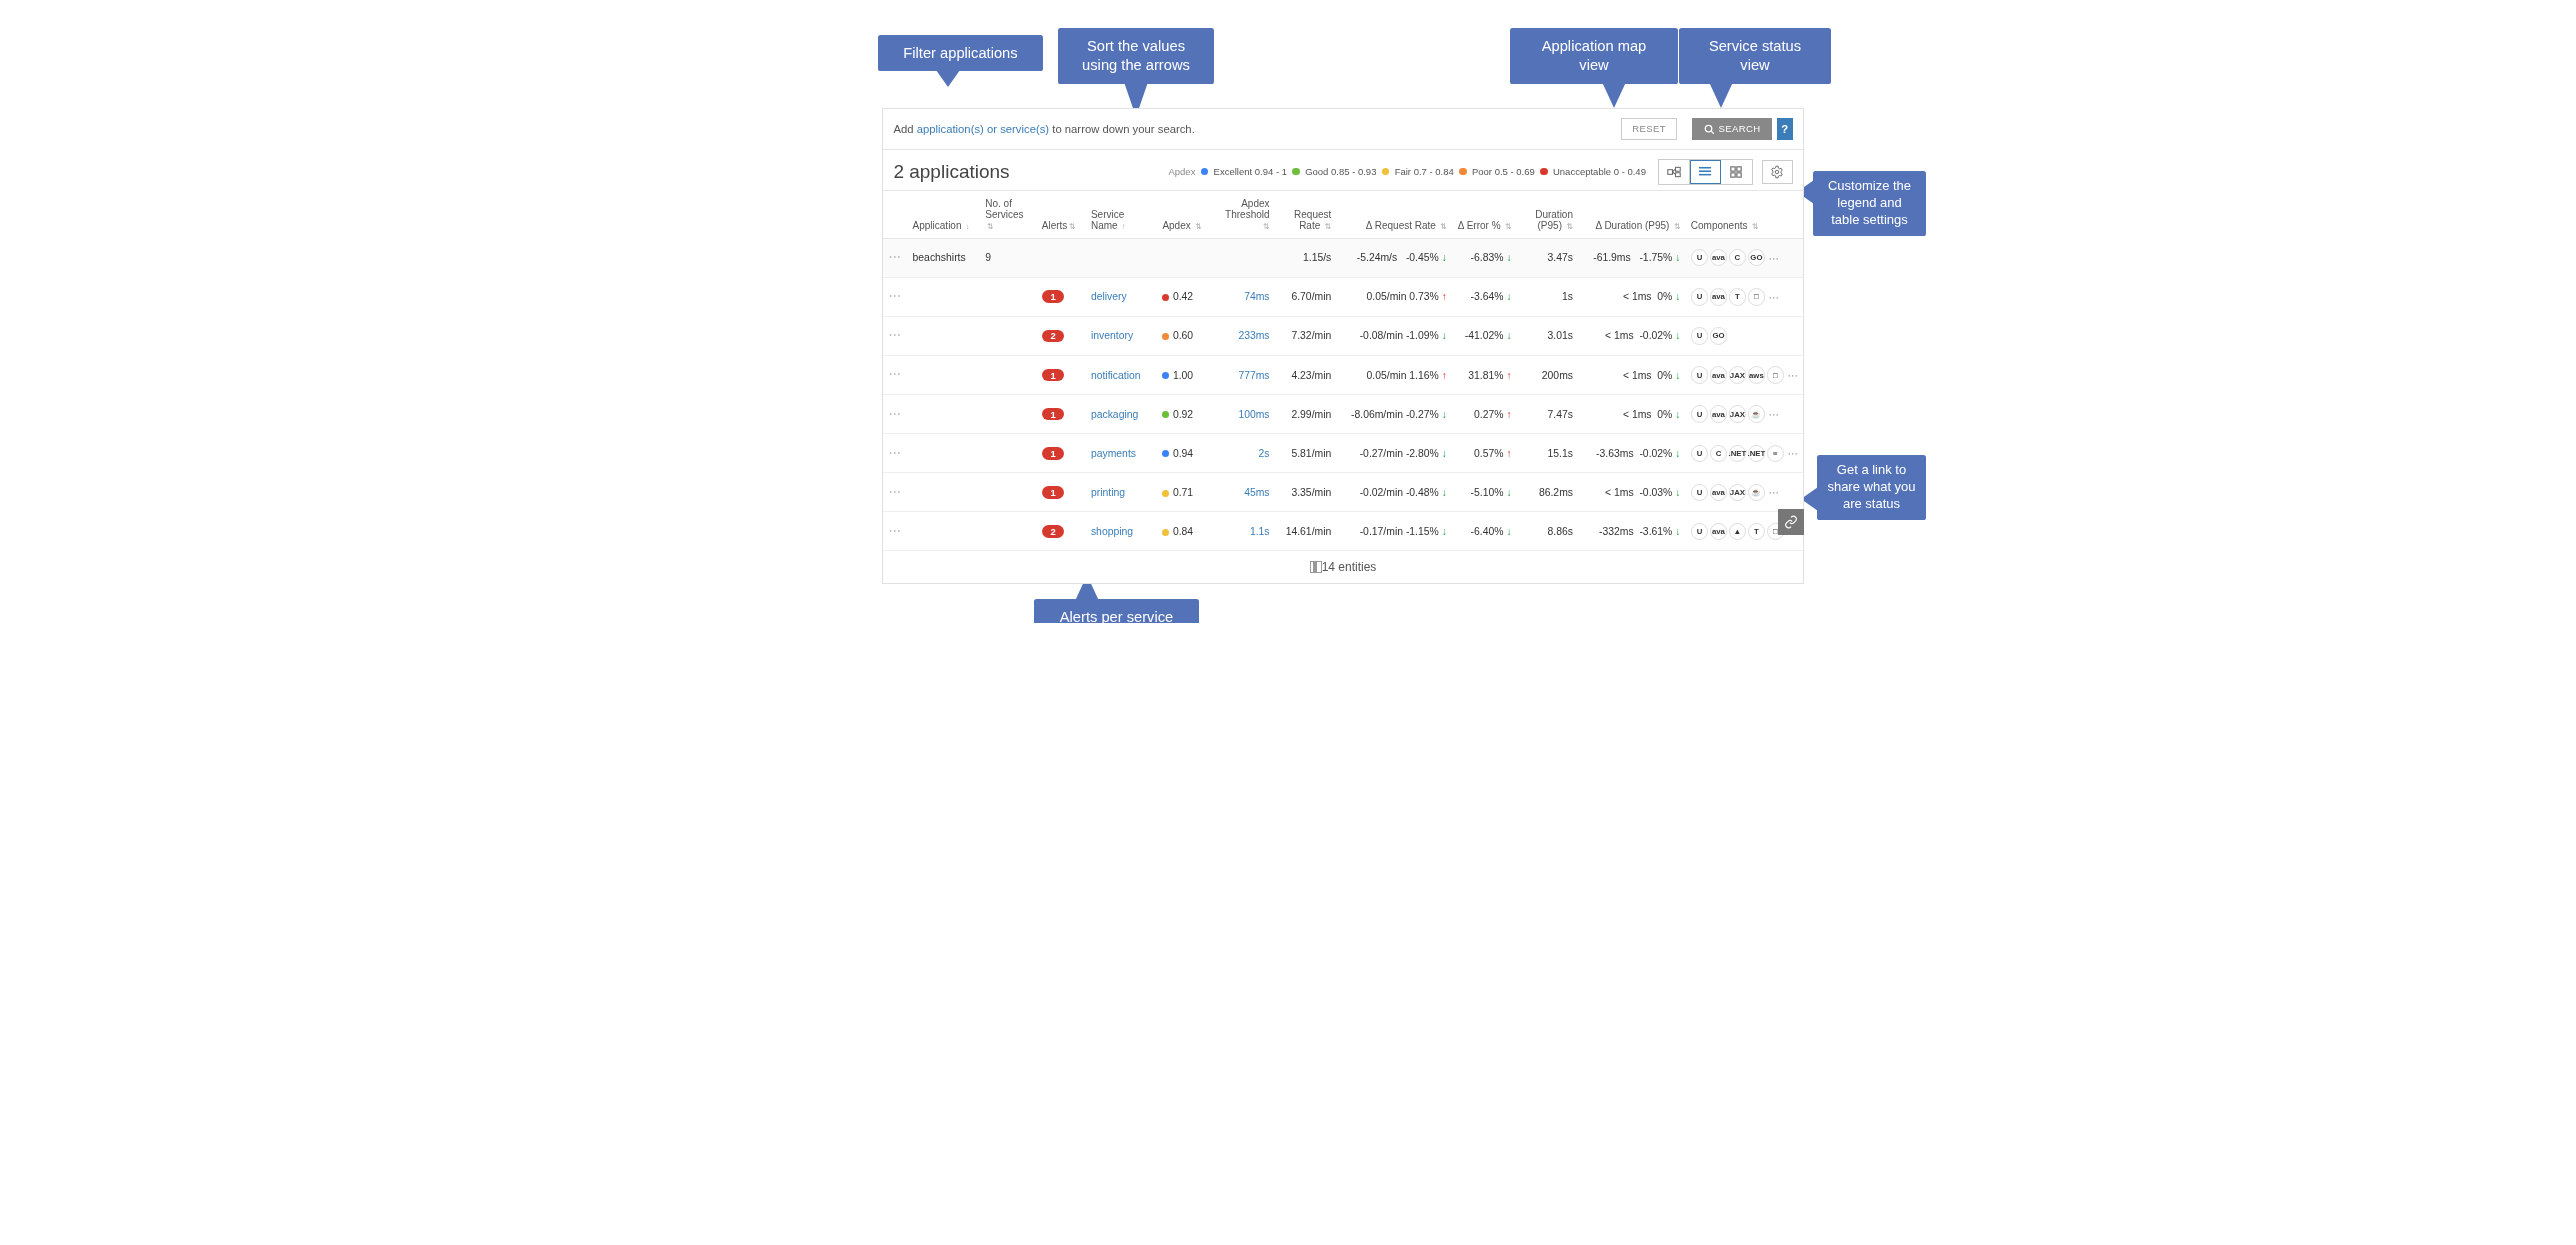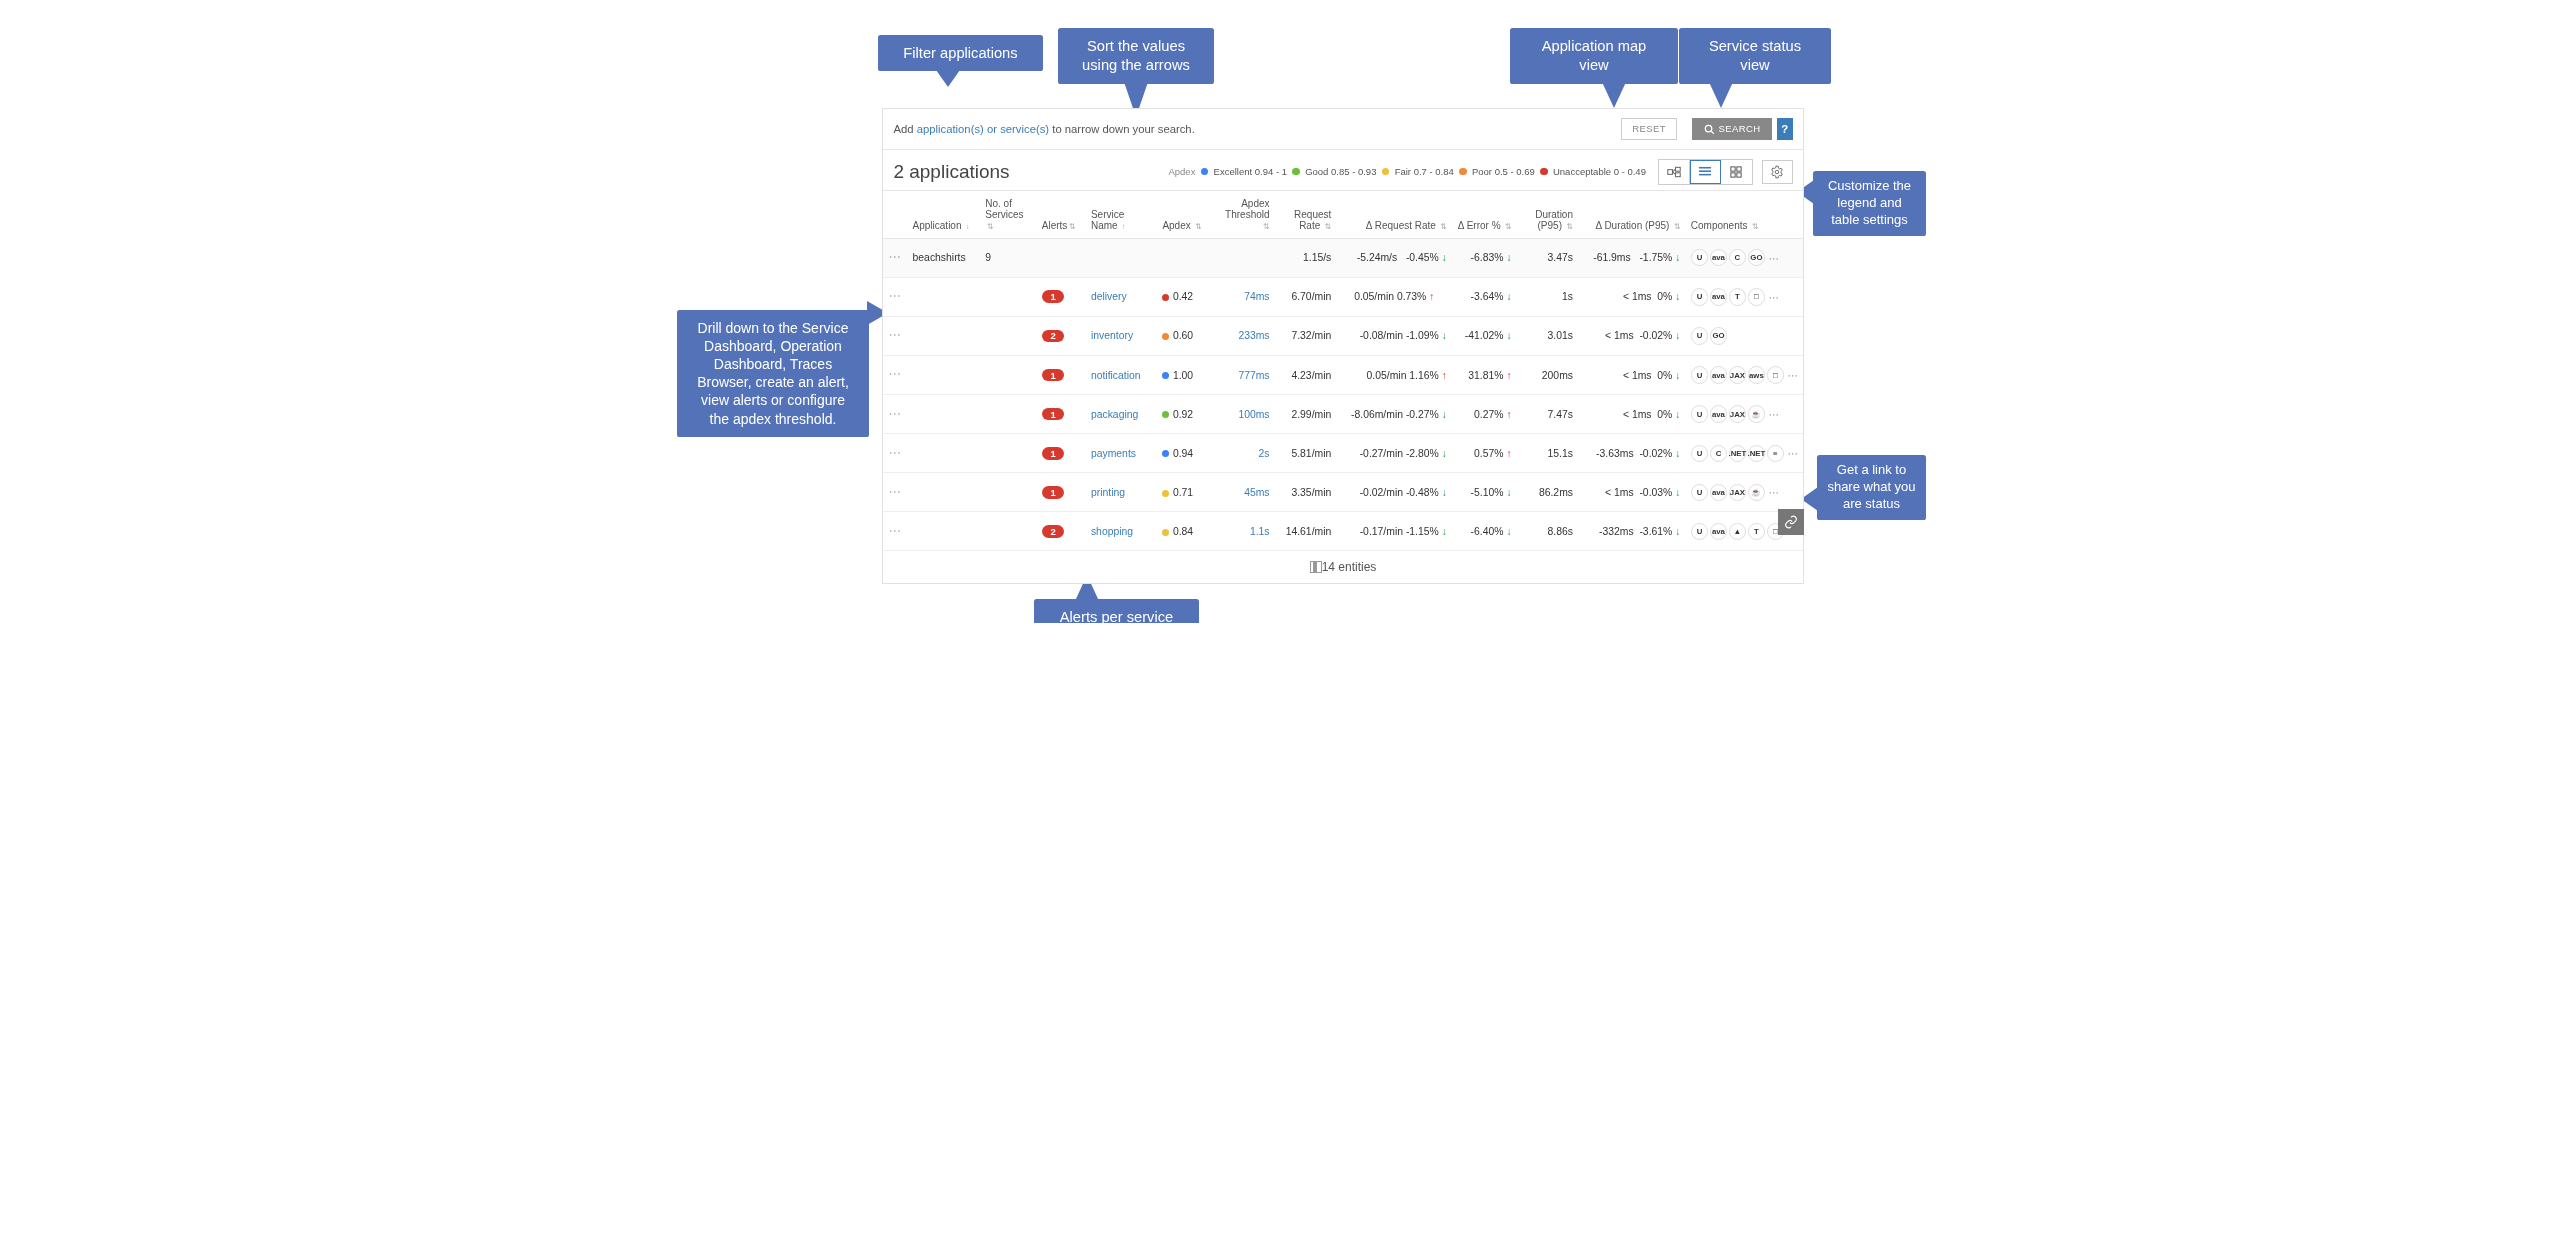--- a/index.html
+++ b/index.html
@@ -169,24 +169,20 @@
     <span>Application map view</span>
     <div class="pointer down" style="left:55%; bottom:-24px; border-top-width:26px;"></div>
   </div>
   <div class="callout" style="left:1035px; top:28px; width:152px;">
     <span>Service status view</span>
     <div class="pointer down" style="left:20%; bottom:-24px; border-top-width:26px;"></div>
   </div>
   <div class="callout" style="left:1169px; top:171px; width:113px; padding:7px 8.7px; font-size:13px;">
     <span>Customize the legend and table settings</span>
     <div class="pointer left" style="top:8.7px;"></div>
-  </div>
-  <div class="callout" style="left:33px; top:310px; width:192px; font-size:14px;">
-    <span>Drill down to the Service Dashboard, Operation Dashboard, Traces Browser, create an alert, view alerts or configure the apdex threshold.</span>
-    <div class="pointer right" style="top:-8.7px; right:-19px; border-left-width:21px;"></div>
   </div>
   <div class="callout" style="left:390px; top:599px; width:165px;">
     <span>Alerts per service</span>
     <div class="pointer up" style="left:25%; top:-24px; border-bottom-width:26px;"></div>
   </div>
   <div class="callout" style="left:1173px; top:455px; width:109px; padding:7px 8.7px; font-size:13px;">
     <span>Get a link to share what you are status</span>
     <div class="pointer left" style="top:50%"></div>
   </div>
 
@@ -335,21 +331,21 @@
             <td></td>
             <td><span class="alert-pill">1</span></td>
             <td><span class="svc-link">delivery</span></td>
             <td><span class="apdex-dot" style="background:#d63a2e"></span><span>0.42</span></td>
             <td style="text-align: right;">
               <span class="thresh-link">74ms</span>
             </td>
             <td style="text-align: right;">
               <span class="num">6.70/min</span>
             </td>
-            <td style="text-align: center;"><span>0.05/min</span>&nbsp;<span>0.73%</span> <span class="delta-up">↑</span></td>
+            <td style="text-align: right;"><span>0.05/min</span>&nbsp;<span>0.73%</span> <span class="delta-up">↑</span></td>
             <td style="text-align: right;"><span>-3.64%</span> <span class="delta-down">↓</span></td>
             <td style="text-align: right;">
               <span class="num">1s</span>
             </td>
             <td style="text-align: right;"><span>&lt; 1ms</span>&nbsp;&nbsp;<span>0%</span> <span class="delta-down">↓</span></td>
             <td>
               <div class="components">
                 <span class="comp-badge">U</span>
                 <span class="comp-badge">ava</span>
                 <span class="comp-badge">T</span>

